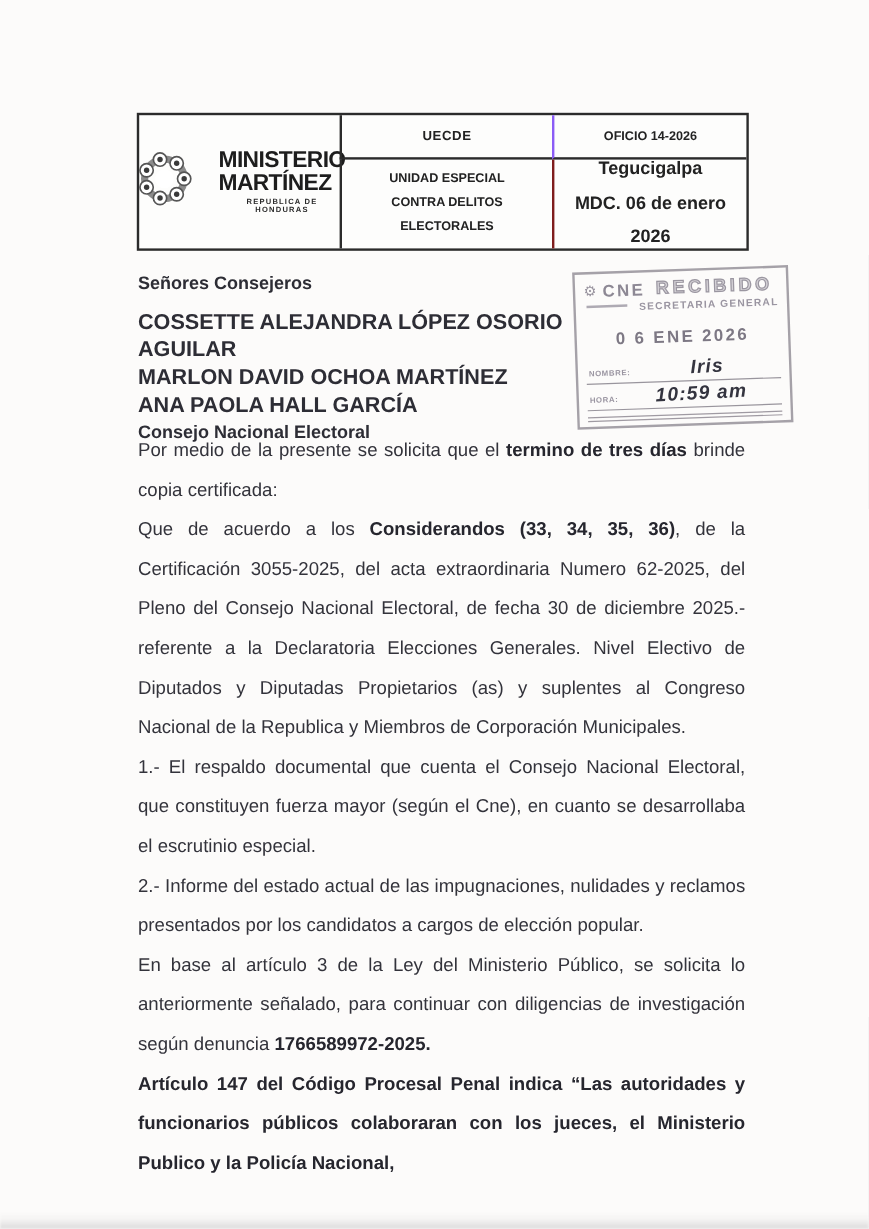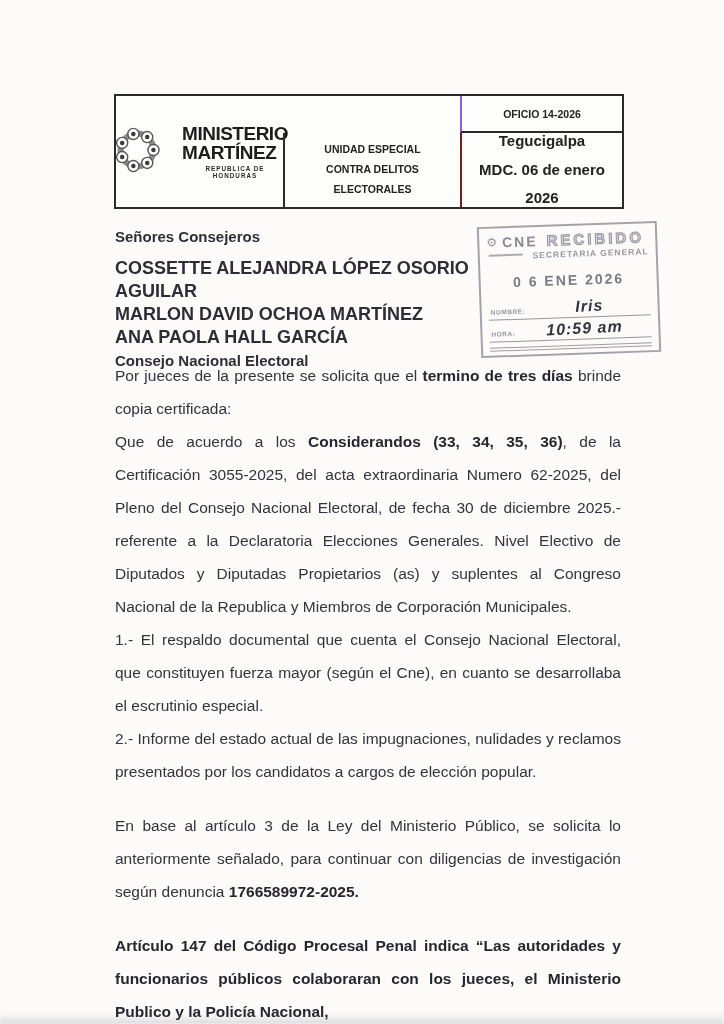--- a/index.html
+++ b/index.html
@@ -64,21 +64,21 @@
   .handwriting{
     flex:1;text-align:center;font-style:italic;font-weight:bold;font-size:16px;
     color:#34343f;transform:rotate(-1deg);letter-spacing:1px;
   }
   .stamp-bottom{height:1px;border-bottom:4px double rgba(128,122,132,0.75);margin-top:4px;}
 
   
   .body-text{position:absolute;left:115px;top:359px;width:506px;
     font-size:15.5px;line-height:33px;text-align:justify;color:#33333b;}
   .body-text p{margin:0;}
-  .body-text p.gap{margin-top:21px;}
+  .body-text p.gap{}
   .b{font-weight:bold;color:#26262e;}
   .allbold{font-weight:bold;color:#26262e;}
 </style>
 </head>
 <body>
 
 <div class="page">
 
   <div class="header-table">
     <div class="cell logo-cell">
@@ -105,20 +105,21 @@
           </g>
           <circle cx="30" cy="30" r="9" fill="#fff"></circle>
         </svg>
       </span>
       <span class="org-text">
         <span class="org-name">MINISTERIO</span>
         <span class="org-name">MARTÍNEZ</span>
         <span class="org-sub">REPUBLICA DE HONDURAS</span>
       </span>
     </div>
+    <div class="cell cell-uecde">UECDE</div>
     <div class="cell cell-oficio">OFICIO 14-2026</div>
     <div class="cell cell-unit">UNIDAD ESPECIAL CONTRA DELITOS ELECTORALES</div>
     <div class="cell cell-date">Tegucigalpa MDC. 06 de enero 2026</div>
   </div>
 
   <div class="addressee">
     <p class="salutation">Señores Consejeros</p>
     <div class="addr-name">COSSETTE ALEJANDRA LÓPEZ OSORIO AGUILAR</div>
     <div class="addr-name">MARLON DAVID OCHOA MARTÍNEZ</div>
     <div class="addr-name">ANA PAOLA HALL GARCÍA</div>
@@ -141,21 +142,21 @@
       <span class="handwriting">Iris</span>
     </div>
     <div class="stamp-line">
       <span class="stamp-label">HORA:</span>
       <span class="handwriting">10:59 am</span>
     </div>
     <div class="stamp-bottom"></div>
   </div>
 
   <div class="body-text">
-    <p><span>Por jueces de la presente se solicita que el </span><span class="b">termino de tres días</span><span> brinde copia certificada:</span></p>
+    <p><span>Por medio de la presente se solicita que el </span><span class="b">termino de tres días</span><span> brinde copia certificada:</span></p>
     <p><span>Que de acuerdo a los </span><span class="b">Considerandos (33, 34, 35, 36)</span><span>, de la Certificación 3055-2025, del acta extraordinaria Numero 62-2025, del Pleno del Consejo Nacional Electoral, de fecha 30 de diciembre 2025.- referente a la Declaratoria Elecciones Generales. Nivel Electivo de Diputados y Diputadas Propietarios (as) y suplentes al Congreso Nacional de la Republica y Miembros de Corporación Municipales.</span></p>
     <p><span>1.- El respaldo documental que cuenta el Consejo Nacional Electoral, que constituyen fuerza mayor (según el Cne), en cuanto se desarrollaba el escrutinio especial.</span></p>
     <p><span>2.- Informe del estado actual de las impugnaciones, nulidades y reclamos presentados por los candidatos a cargos de elección popular.</span></p>
     <p class="gap"><span>En base al artículo 3 de la Ley del Ministerio Público, se solicita lo anteriormente señalado, para continuar con diligencias de investigación según denuncia </span><span class="b">1766589972-2025.</span></p>
     <p class="gap allbold"><span class="b">Artículo 147 del Código Procesal Penal indica “Las autoridades y funcionarios públicos colaboraran con los jueces, el Ministerio Publico y la Policía Nacional,</span></p>
   </div>
 
 </div>
 
 </body></html>

